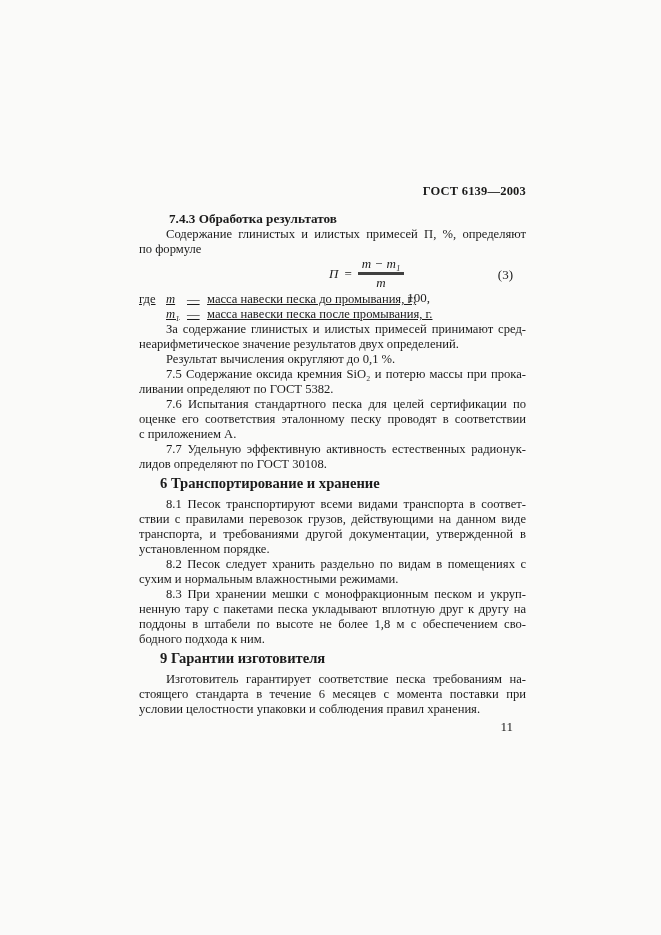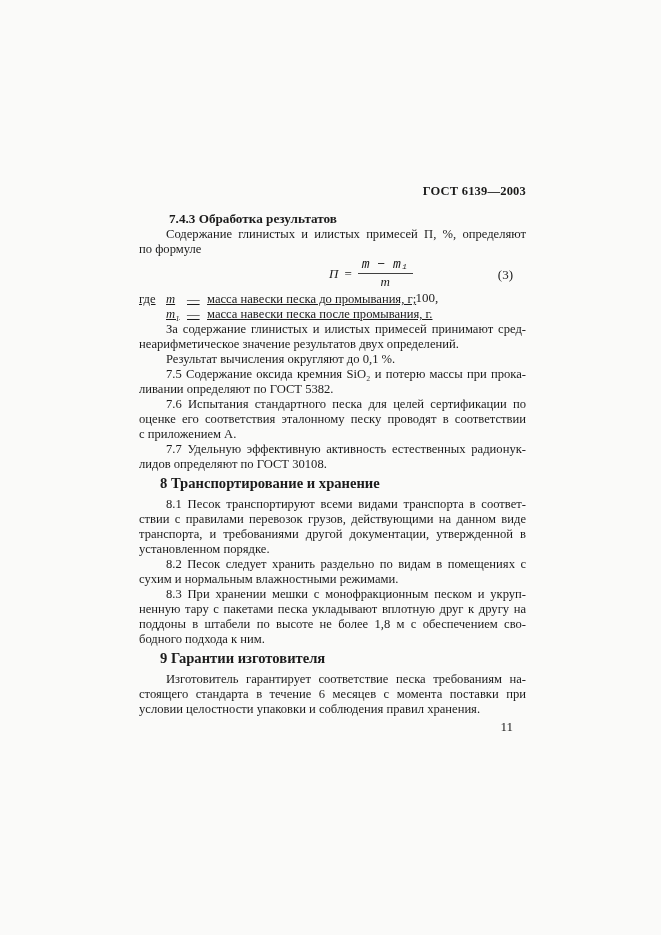--- a/index.html
+++ b/index.html
@@ -35,21 +35,21 @@
   .defline .term { width: 21px; flex: none; font-style: italic; }
   .defline .dash { width: 20px; flex: none; }
   .defline .def  { flex: 1; }
 
   .formula { position: relative; height: 31px; margin: 1px 0 3px 0; display: flex; align-items: center; }
   .fwrap { display: flex; align-items: center; margin-left: 190px; font-size: 13px; }
   .fvar { font-style: italic; }
   .feq  { margin: 0 6px; }
   .frac { display: inline-flex; flex-direction: column; align-items: center; text-align: center;
           font-style: italic; line-height: 14px; }
-  .frac .num { padding: 0 4px 1px 4px; border-bottom: 1px solid #404040; font-family: Liberation Mono, monospace; }
+  .frac .num { padding: 0 4px 1px 4px; border-bottom: 3px solid #404040; }
   .frac .den { padding-top: 1px; }
   .ffactor { margin-left: 3px; margin-top: 48px; }
   .eqno { position: absolute; right: 13px; top: 50%; transform: translateY(-50%); font-size: 13px; }
 
   .page-number {
     position: absolute; top: 719px; left: 139px; width: 387px;
     box-sizing: border-box; padding-right: 13px;
     text-align: right; font-size: 13px;
   }
 </style>
@@ -106,21 +106,21 @@
       </div>
       <div class="para">
         <div class="line">7.6 Испытания стандартного песка для целей сертификации по</div>
         <div class="line">оценке его соответствия эталонному песку проводят в соответствии</div>
         <div class="line last">с приложением А.</div>
       </div>
       <div class="para">
         <div class="line">7.7 Удельную эффективную активность естественных радионук-</div>
         <div class="line last">лидов определяют по ГОСТ 30108.</div>
       </div>
-      <div class="heading-main">8 Транспортирование и хранение</div>
+      <div class="heading-main">6 Транспортирование и хранение</div>
       <div class="para">
         <div class="line">8.1 Песок транспортируют всеми видами транспорта в соответ-</div>
         <div class="line">ствии с правилами перевозок грузов, действующими на данном виде</div>
         <div class="line">транспорта, и требованиями другой документации, утвержденной в</div>
         <div class="line last">установленном порядке.</div>
       </div>
       <div class="para">
         <div class="line">8.2 Песок следует хранить раздельно по видам в помещениях с</div>
         <div class="line last">сухим и нормальным влажностными режимами.</div>
       </div>

